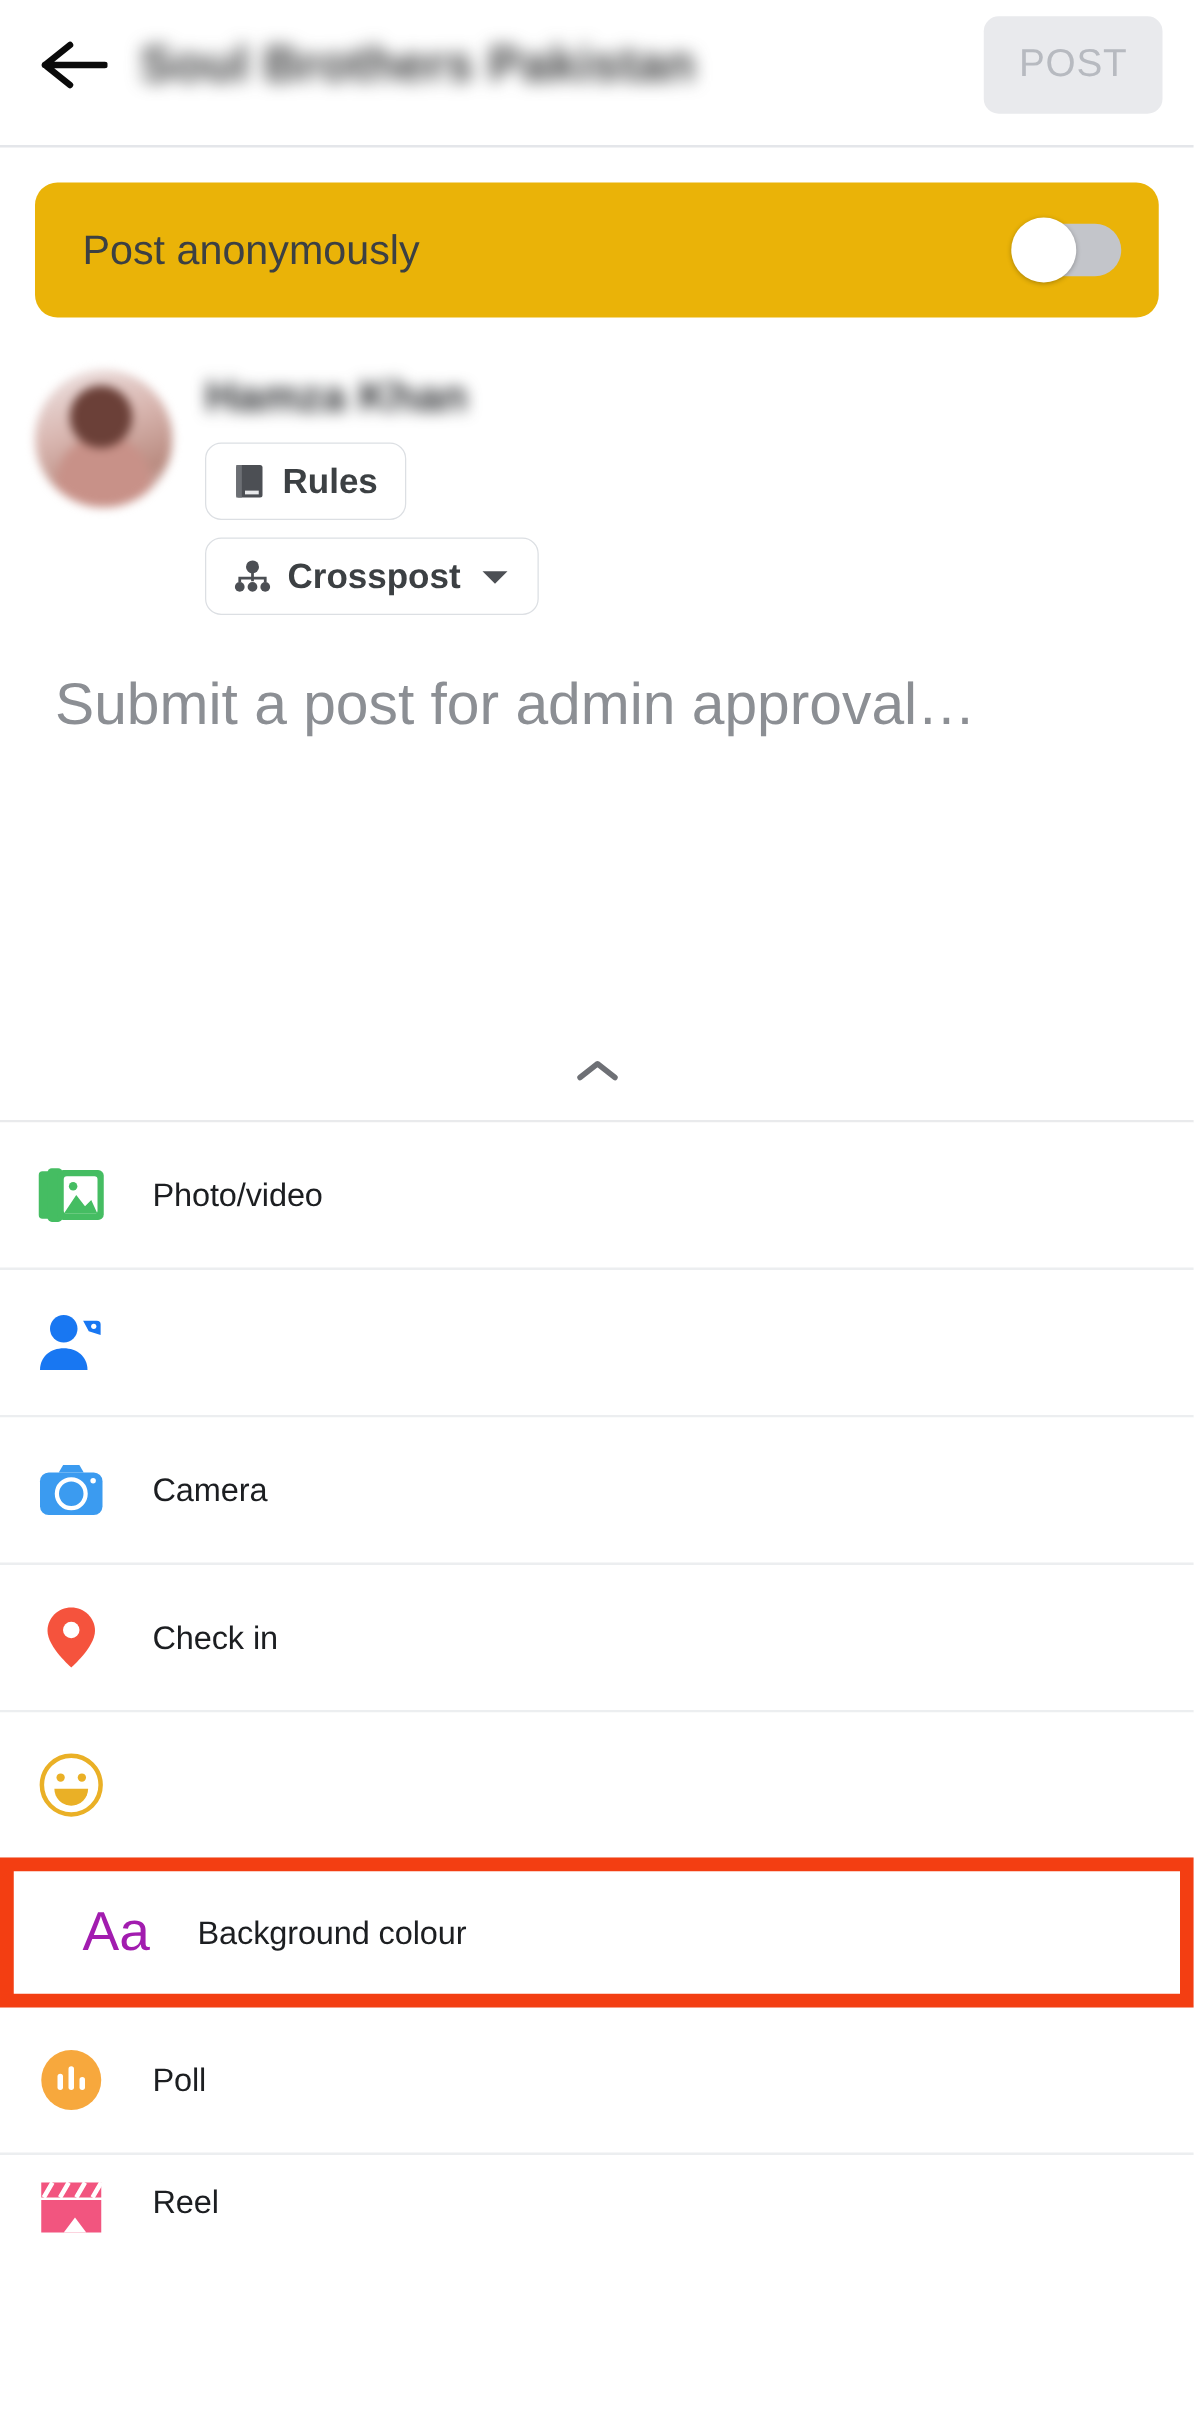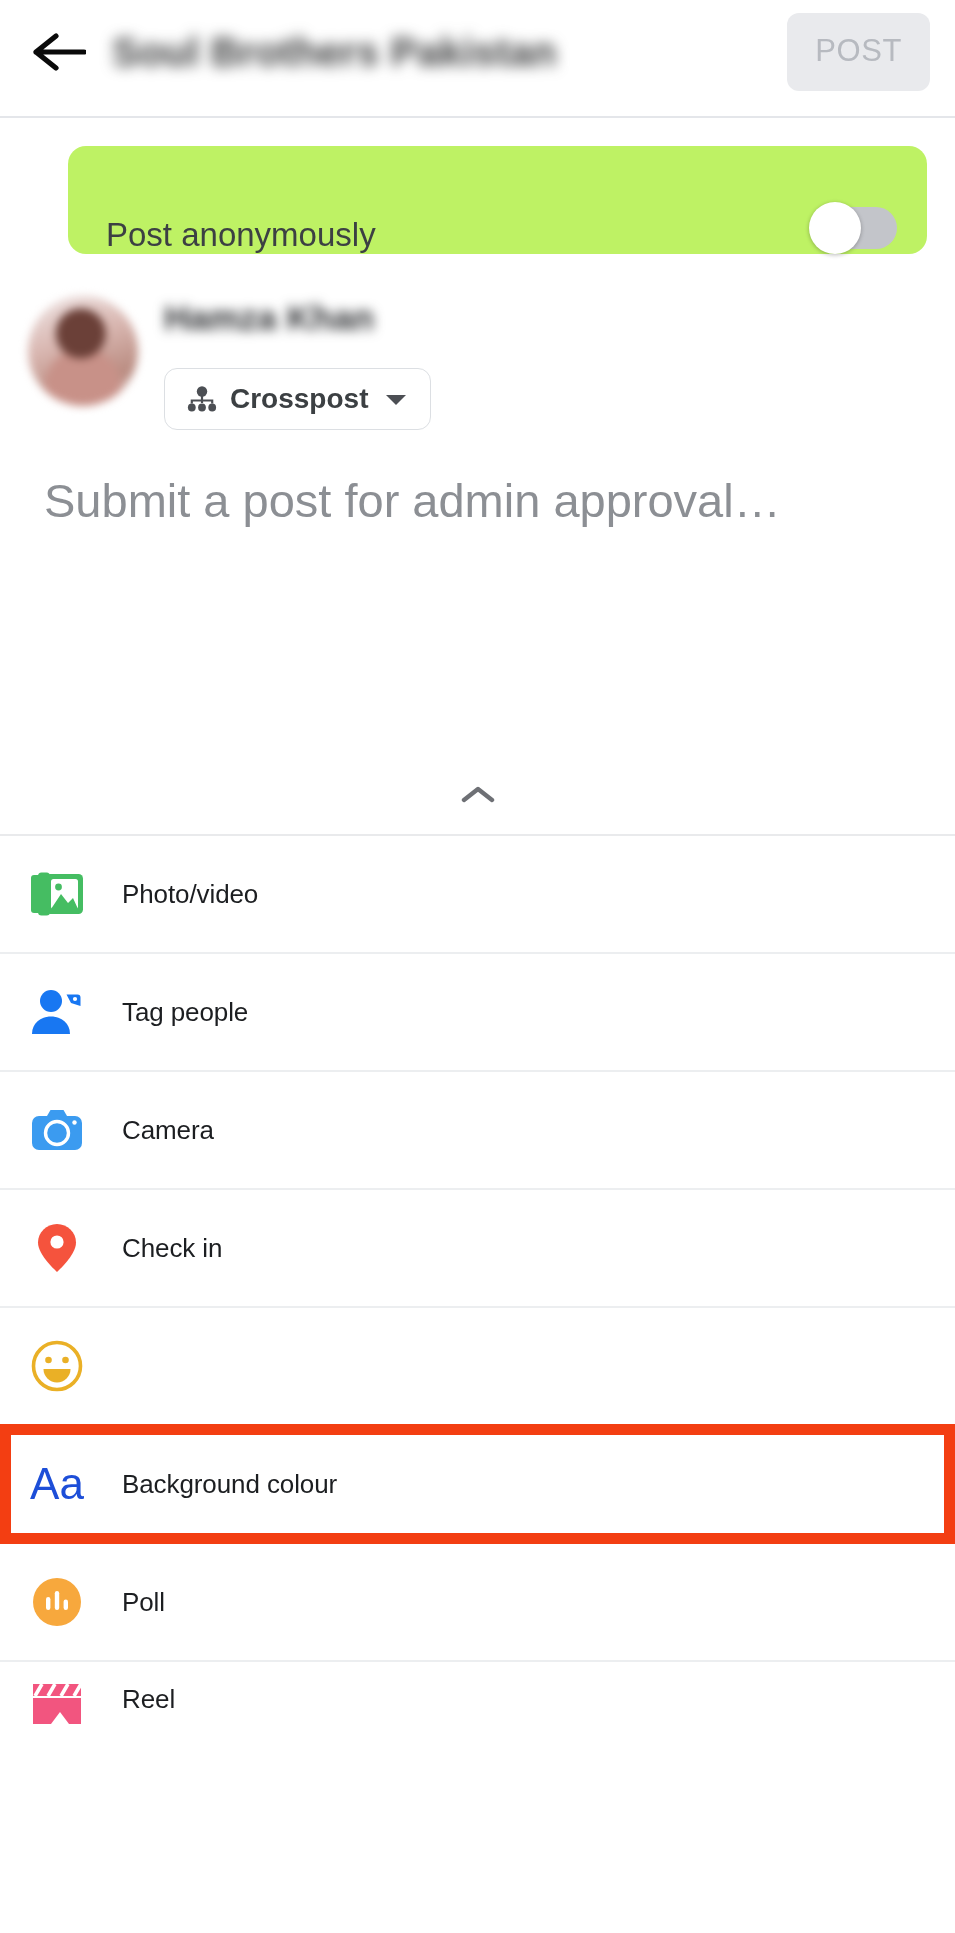--- a/index.html
+++ b/index.html
@@ -61,28 +61,27 @@
     border-radius: 12px;
     padding: 20px 28px 22px;
     min-width: 124px;
     text-align: center;
     font-family: "Liberation Sans", sans-serif;
   }
 
   
   .anon-wrap { padding: 28px 28px 0; }
   .anon-card {
-    background: #bef264;
+    background: #eab308;
     border-radius: 18px;
     height: 108px;
     display: flex;
-    align-items: flex-end;
+    align-items: center;
     justify-content: space-between;
     padding: 0 30px 0 38px;
-    margin-left: 40px;
   }
   .anon-label {
     font-size: 33px;
     color: #3c4043;
   }
   .toggle {
     position: relative;
     width: 88px;
     height: 52px;
     flex: 0 0 auto;
@@ -214,23 +213,24 @@
   }
   .action-label {
     margin-left: 36px;
     font-size: 26px;
     color: #1c1e21;
     letter-spacing: -.1px;
   }
   .aa-icon {
     font-size: 44px;
     font-weight: 400;
-    color: #1d4ed8;
+    color: #a21caf;
     font-family: "Liberation Sans", sans-serif;
     line-height: 1;
+    margin-left: 36px;
   }
 
   
   .highlight-box {
     position: absolute;
     left: 0;
     width: 955px;
     border: 11px solid #f33e12;
     pointer-events: none;
     z-index: 5;
@@ -267,20 +267,30 @@
     </div>
   </div>
 
   <div class="identity">
     <div class="avatar"></div>
     <div class="identity-right">
       <div class="user-name">Hamza Khan</div>
 
       <div class="chips-row">
 
+        <div class="chip">
+          <span class="chip-icon">
+            <svg width="26" height="30" viewBox="0 0 26 30">
+              <path d="M4 2 h17 a2 2 0 0 1 2 2 v22 a2 2 0 0 1 -2 2 h-17 a2 2 0 0 1 -2 -2 v-22 a2 2 0 0 1 2 -2 z" fill="#4c4f54"></path>
+              <rect x="2" y="2" width="4.5" height="26" fill="#6c6f74"></rect>
+              <rect x="9" y="22.5" width="11" height="3" fill="#e9eaec"></rect>
+            </svg>
+          </span>
+          <span>Rules</span>
+        </div>
 
       </div>
 
       <div class="chips-row">
 
         <div class="chip">
           <span class="chip-icon">
             <svg width="30" height="28" viewBox="0 0 30 28">
               <circle cx="15" cy="6.5" r="5.2" fill="#4c4f54"></circle>
               <circle cx="4.8" cy="22.5" r="3.9" fill="#4c4f54"></circle>
@@ -330,21 +340,20 @@
 
     <div class="action-row">
       <span class="action-icon">
         <svg width="56" height="50" viewBox="0 0 56 50">
           <circle cx="22" cy="14" r="11" fill="#1877F2"></circle>
           <path d="M3 47 c0-11 8.5-17.5 19-17.5 s19 6.5 19 17.5 z" fill="#1877F2"></path>
           <path d="M37.5 7.5 h11 a3 3 0 0 1 3 3 v8.5 l-9.5 -3 z" fill="#1877F2"></path>
           <circle cx="46" cy="12" r="2.1" fill="#ffffff"></circle>
         </svg>
       </span>
-      <span class="action-label">Tag people</span>
     </div>
 
     <div class="action-row">
       <span class="action-icon">
         <svg width="56" height="50" viewBox="0 0 56 50">
           <rect x="3" y="11" width="50" height="34" rx="7" fill="#3B9BF0"></rect>
           <path d="M18 11 l3.5 -6 h13 l3.5 6 z" fill="#3B9BF0"></path>
           <circle cx="28" cy="28" r="11.5" fill="none" stroke="#ffffff" stroke-width="3.4"></circle>
           <circle cx="45.5" cy="17.5" r="2.2" fill="#ffffff"></circle>
         </svg>

